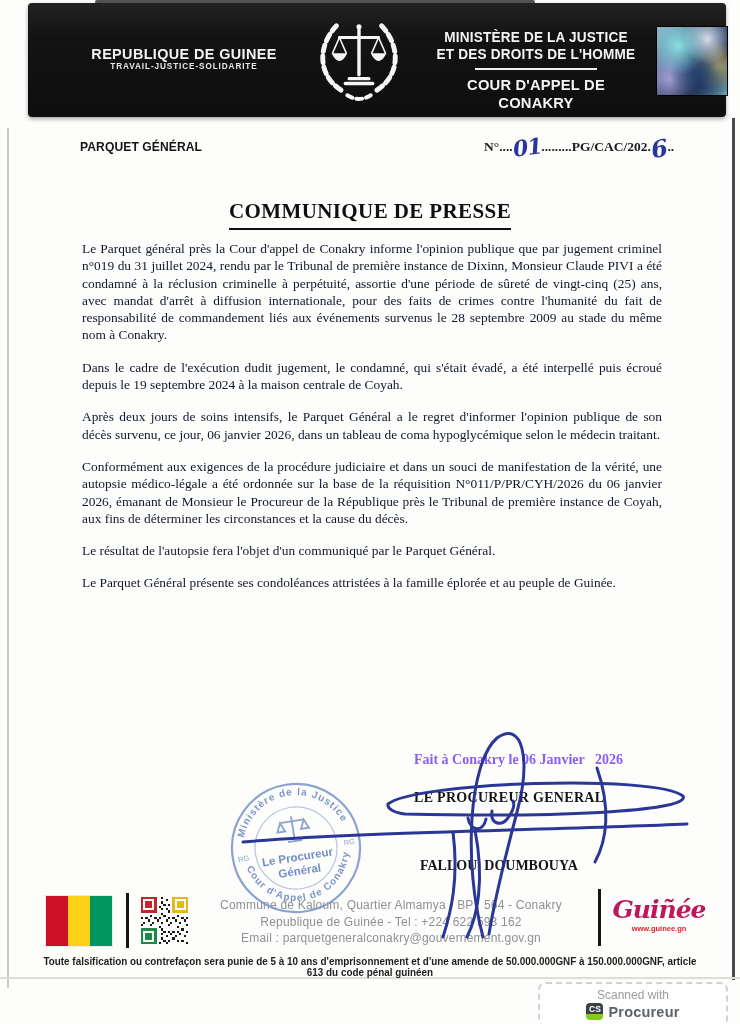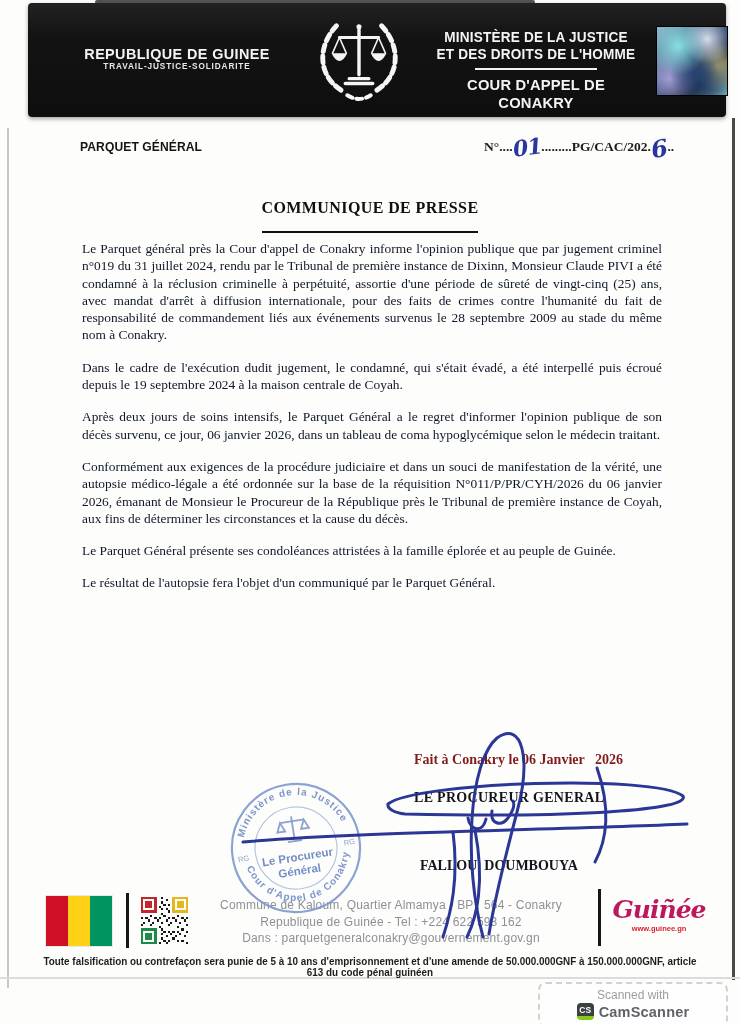--- a/index.html
+++ b/index.html
@@ -14,21 +14,21 @@
   .edge-top   { position:absolute; left:95px; top:0; width:440px; height:4px; background:#1b1b1b; opacity:.75; border-radius:2px; }
   .page-bottom-shadow { position:absolute; left:0; top:977px; width:740px; height:2px; background:#dcdcd8; }
 
   
   .banner {
     position:absolute; left:28px; top:3px; width:698px; height:114px;
     background:linear-gradient(180deg,#222 0%, #131313 30%, #0e0e0e 100%);
     border-radius:4px; color:#f4f4f4; font-family:"Liberation Sans", sans-serif;
     box-shadow:0 2px 4px rgba(0,0,0,.35);
   }
-  .banner-left { position:absolute; left:34px; top:42px; width:230px; text-align:center; }
+  .banner-left { position:absolute; left:41px; top:42px; width:230px; text-align:center; }
   .republic { font-size:15px; font-weight:bold; letter-spacing:.4px; transform:scaleX(.96); }
   .motto    { font-size:8.2px; font-weight:bold; letter-spacing:.9px; margin-top:0; color:#e8e8e8; }
   .banner-logo { position:absolute; left:284px; top:11px; width:94px; height:94px; }
   .banner-right { position:absolute; left:394px; top:26px; width:228px; text-align:center; }
   .ministry { font-size:14px; font-weight:bold; letter-spacing:.2px; line-height:17px; transform:scaleX(.97); }
   .ministry-rule { width:122px; height:2px; background:#f0f0f0; margin:5px auto 6px auto; }
   .court { font-size:15.5px; font-weight:bold; letter-spacing:.2px; transform:scaleX(.95); }
   .hologram {
     position:absolute; left:628px; top:23px; width:72px; height:70px; border:1px solid #000;
     background:
@@ -43,29 +43,29 @@
   
   .office { position:absolute; left:80px; top:139px; font-family:"Liberation Sans", sans-serif;
             font-weight:bold; font-size:13px; letter-spacing:.1px; transform:scaleX(.93); transform-origin:left; color:#141414; }
   .refnum { position:absolute; left:484px; top:134px; font-weight:bold; font-size:13.5px; color:#1c1c1c; white-space:nowrap; }
   .hand { font-family:"DejaVu Serif", serif; font-style:italic; font-weight:bold; color:#2a35a0; display:inline-block; }
   .hand-num { font-size:22px; transform:rotate(-7deg); vertical-align:-4px; letter-spacing:-1px; }
   .hand-digit { font-size:24px; transform:rotate(-9deg); vertical-align:-6px; }
 
   
   .title-wrap { position:absolute; left:0; right:0; top:199px; display:flex; justify-content:center; }
-  .title { font-weight:bold; font-size:16px; letter-spacing:.4px; color:#101010;
-           border-bottom:2px solid #101010; padding-bottom:14px; }
+  .title { font-weight:bold; font-size:21px; letter-spacing:.4px; color:#101010;
+           border-bottom:2px solid #101010; padding-bottom:4px; }
 
   
   .body-text { position:absolute; left:82px; width:580px; top:240px; color:#0f172a; }
   .body-text p { font-size:13.4px; line-height:17.3px; text-align:justify; margin-bottom:15px; }
 
   
-  .date-line { position:absolute; left:414px; top:752px; font-weight:bold; font-size:14px; color:#7f1d1d; white-space:pre; }
+  .date-line { position:absolute; left:414px; top:752px; font-weight:bold; font-size:14px; color:#8b5cf6; white-space:pre; }
   .sig-title { position:absolute; left:414px; top:790px; font-weight:bold; font-size:14px; color:#14141c; letter-spacing:.3px; }
   .sig-name  { position:absolute; left:420px; top:858px; font-weight:bold; font-size:14px; color:#14141c; white-space:pre; }
   .stamp { position:absolute; left:228px; top:780px; width:136px; height:136px; transform:rotate(-9deg); opacity:.88; z-index:4; }
   .signature { position:absolute; left:225px; top:712px; width:480px; height:235px; z-index:5; }
 
   
   .flag { position:absolute; left:46px; top:896px; width:66px; height:50px; display:flex; box-shadow:0 0 0 1px rgba(0,0,0,.08); }
   .flag div { flex:1; }
   .fdiv1 { position:absolute; left:126px; top:893px; width:3px; height:55px; background:#161616; }
   .fdiv2 { position:absolute; left:598px; top:889px; width:3px; height:57px; background:#161616; }
@@ -80,21 +80,21 @@
   .legal { position:absolute; left:30px; right:30px; top:956px; text-align:center;
            font-family:"Liberation Sans", sans-serif; font-weight:bold; font-size:10.2px;
            color:#1d1d1d; transform:scaleX(.97); }
 
   
   .cam { position:absolute; left:538px; top:982px; width:190px; height:46px;
          border:2px dashed #d2d2d0; border-radius:8px; background:#fefefe; text-align:center; padding-top:4px;
          font-family:"Liberation Sans", sans-serif; }
   .cam-caption { font-size:12px; color:#9d9d9b; }
   .cam-row { display:flex; align-items:center; justify-content:center; gap:5px; margin-top:1px; }
-  .cam-icon { width:17px; height:17px; background:#3b4043; border-radius:4px; border-bottom:4px solid #84cc16;
+  .cam-icon { width:17px; height:17px; background:#3b4043; border-radius:4px; border-bottom:6px solid #84cc16;
               color:#fff; font-size:8.5px; font-weight:bold; display:flex; align-items:center; justify-content:center; }
   .cam-brand { font-size:14.5px; font-weight:bold; color:#5f6368; letter-spacing:.2px; }
 </style>
 </head>
 <body>
 
 <div class="page">
 
   <div class="edge-top"></div>
   <div class="edge-left"></div>
@@ -139,22 +139,22 @@
 
   <div class="title-wrap">
     <div class="title">COMMUNIQUE DE PRESSE</div>
   </div>
 
   <div class="body-text">
     <p>Le Parquet général près la Cour d'appel de Conakry informe l'opinion publique que par jugement criminel n°019 du 31 juillet 2024, rendu par le Tribunal de première instance de Dixinn, Monsieur Claude PIVI a été condamné à la réclusion criminelle à perpétuité, assortie d'une période de sûreté de vingt-cinq (25) ans, avec mandat d'arrêt à diffusion internationale, pour des faits de crimes contre l'humanité du fait de responsabilité  de commandement liés aux événements survenus le 28 septembre 2009 au stade du même nom à Conakry.</p>
     <p>Dans le cadre de l'exécution dudit jugement, le condamné, qui s'était évadé, a été interpellé puis écroué depuis le 19 septembre 2024 à la maison centrale de Coyah.</p>
     <p>Après deux jours de soins intensifs, le Parquet Général a le regret d'informer l'opinion publique de son décès survenu, ce jour, 06 janvier 2026, dans un tableau de coma hypoglycémique selon le médecin traitant.</p>
     <p>Conformément aux exigences de la procédure  judiciaire et dans un souci de manifestation de la vérité, une autopsie médico-légale a été ordonnée sur la base de la réquisition N°011/P/PR/CYH/2026 du 06 janvier 2026, émanant de Monsieur le Procureur de la République près le Tribunal de première instance de Coyah, aux fins de déterminer les circonstances et la cause du décès.</p>
+    <p>Le résultat de l'autopsie fera l'objet d'un communiqué par le Parquet Général.</p>
     <p>Le Parquet Général présente ses condoléances attristées à la famille éplorée et au peuple de Guinée.</p>
-    <p>Le résultat de l'autopsie fera l'objet d'un communiqué par le Parquet Général.</p>
   </div>
 
   <div class="date-line">Fait à Conakry le 06 Janvier   2026</div>
   <div class="sig-title">LE PROCUREUR GENERAL</div>
   <div class="sig-name">FALLOU  DOUMBOUYA</div>
 
   <svg class="stamp" viewBox="0 0 136 136">
     <defs>
       <path id="arcTop" d="M 15,68 A 53,53 0 0 1 121,68"></path>
       <path id="arcBot" d="M 15,68 A 53,53 0 0 0 121,68"></path>
@@ -262,31 +262,31 @@
       <rect x="16" y="19" width="1" height="1"></rect>
         <rect x="18" y="19" width="1" height="1"></rect>
         <rect x="8" y="20" width="1" height="1"></rect>
       <rect x="11" y="20" width="1" height="1"></rect>
         <rect x="20" y="20" width="1" height="1"></rect>
     </g>
   </svg>
   <div class="address">
     <div>Commune de Kaloum, Quartier Almamya - BP : 564 - Conakry</div>
     <div>Republique de Guinée - Tel : +224 622 593 162</div>
-    <div>Dans : parquetgeneralconakry@gouvernement.gov.gn</div>
+    <div>Email : parquetgeneralconakry@gouvernement.gov.gn</div>
   </div>
   <div class="fdiv2"></div>
   <div class="brand">
     <div class="brand-name">Guiñée</div>
     <div class="brand-url">www.guinee.gn</div>
   </div>
 
   <div class="legal">Toute falsification ou contrefaçon sera punie de 5 à 10 ans d'emprisonnement et d'une amende de 50.000.000GNF à 150.000.000GNF, article 613 du code pénal guinéen</div>
 
   <div class="cam">
     <div class="cam-caption">Scanned with</div>
     <div class="cam-row">
       <div class="cam-icon">CS</div>
-      <div class="cam-brand">CamScanner</div>
+      <div class="cam-brand">Procureur</div>
     </div>
   </div>
 
 </div>
 
 </body></html>

